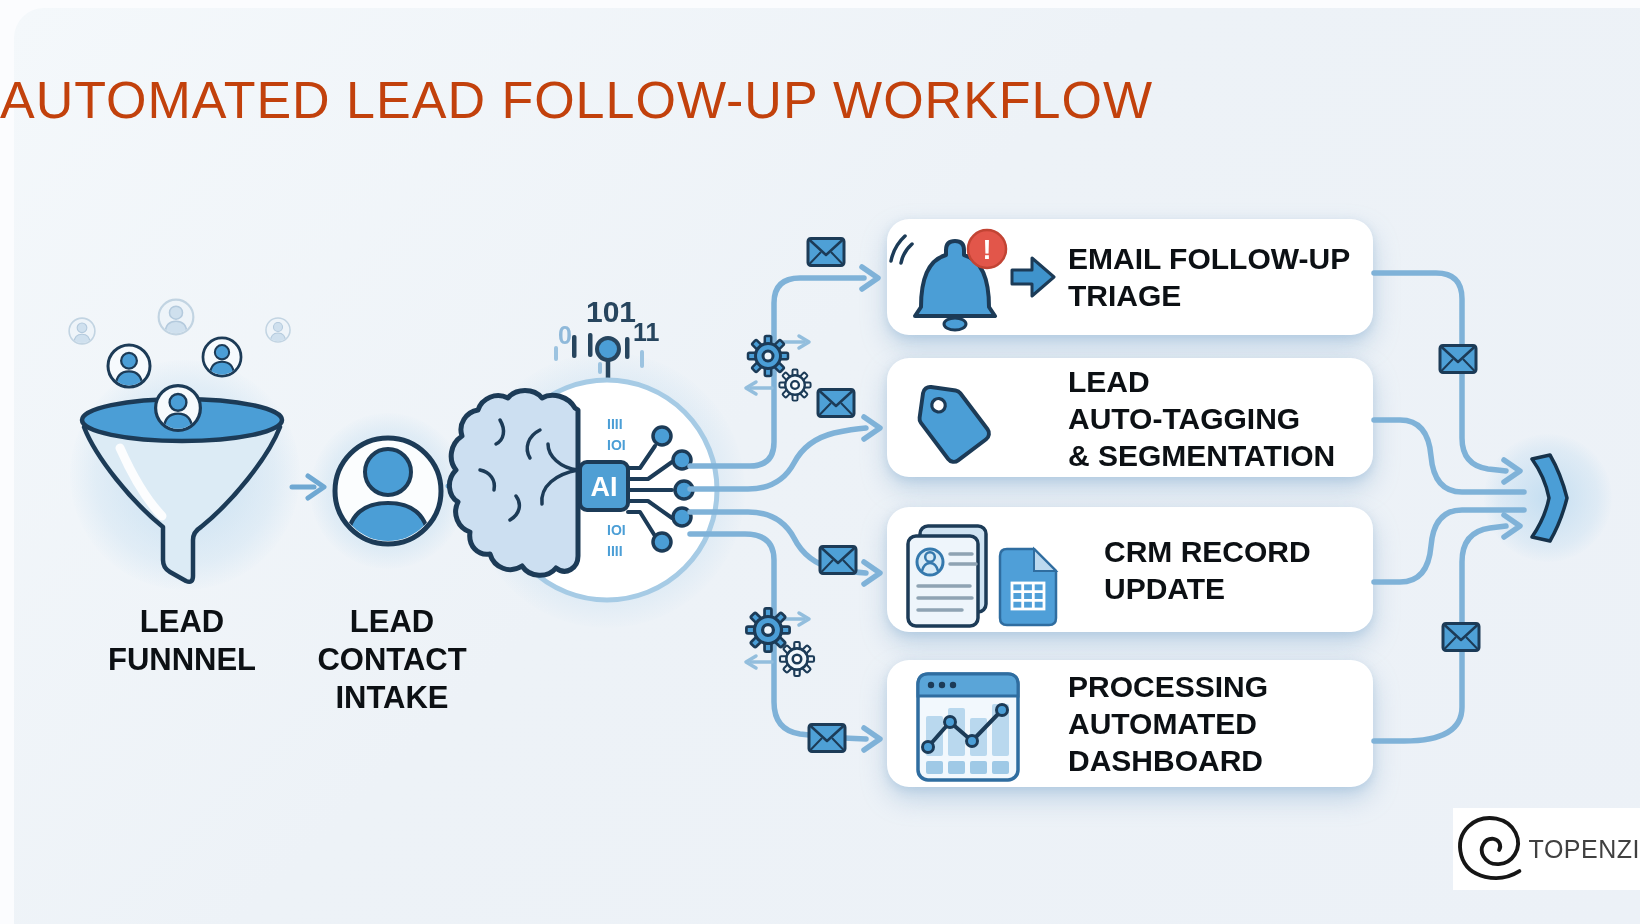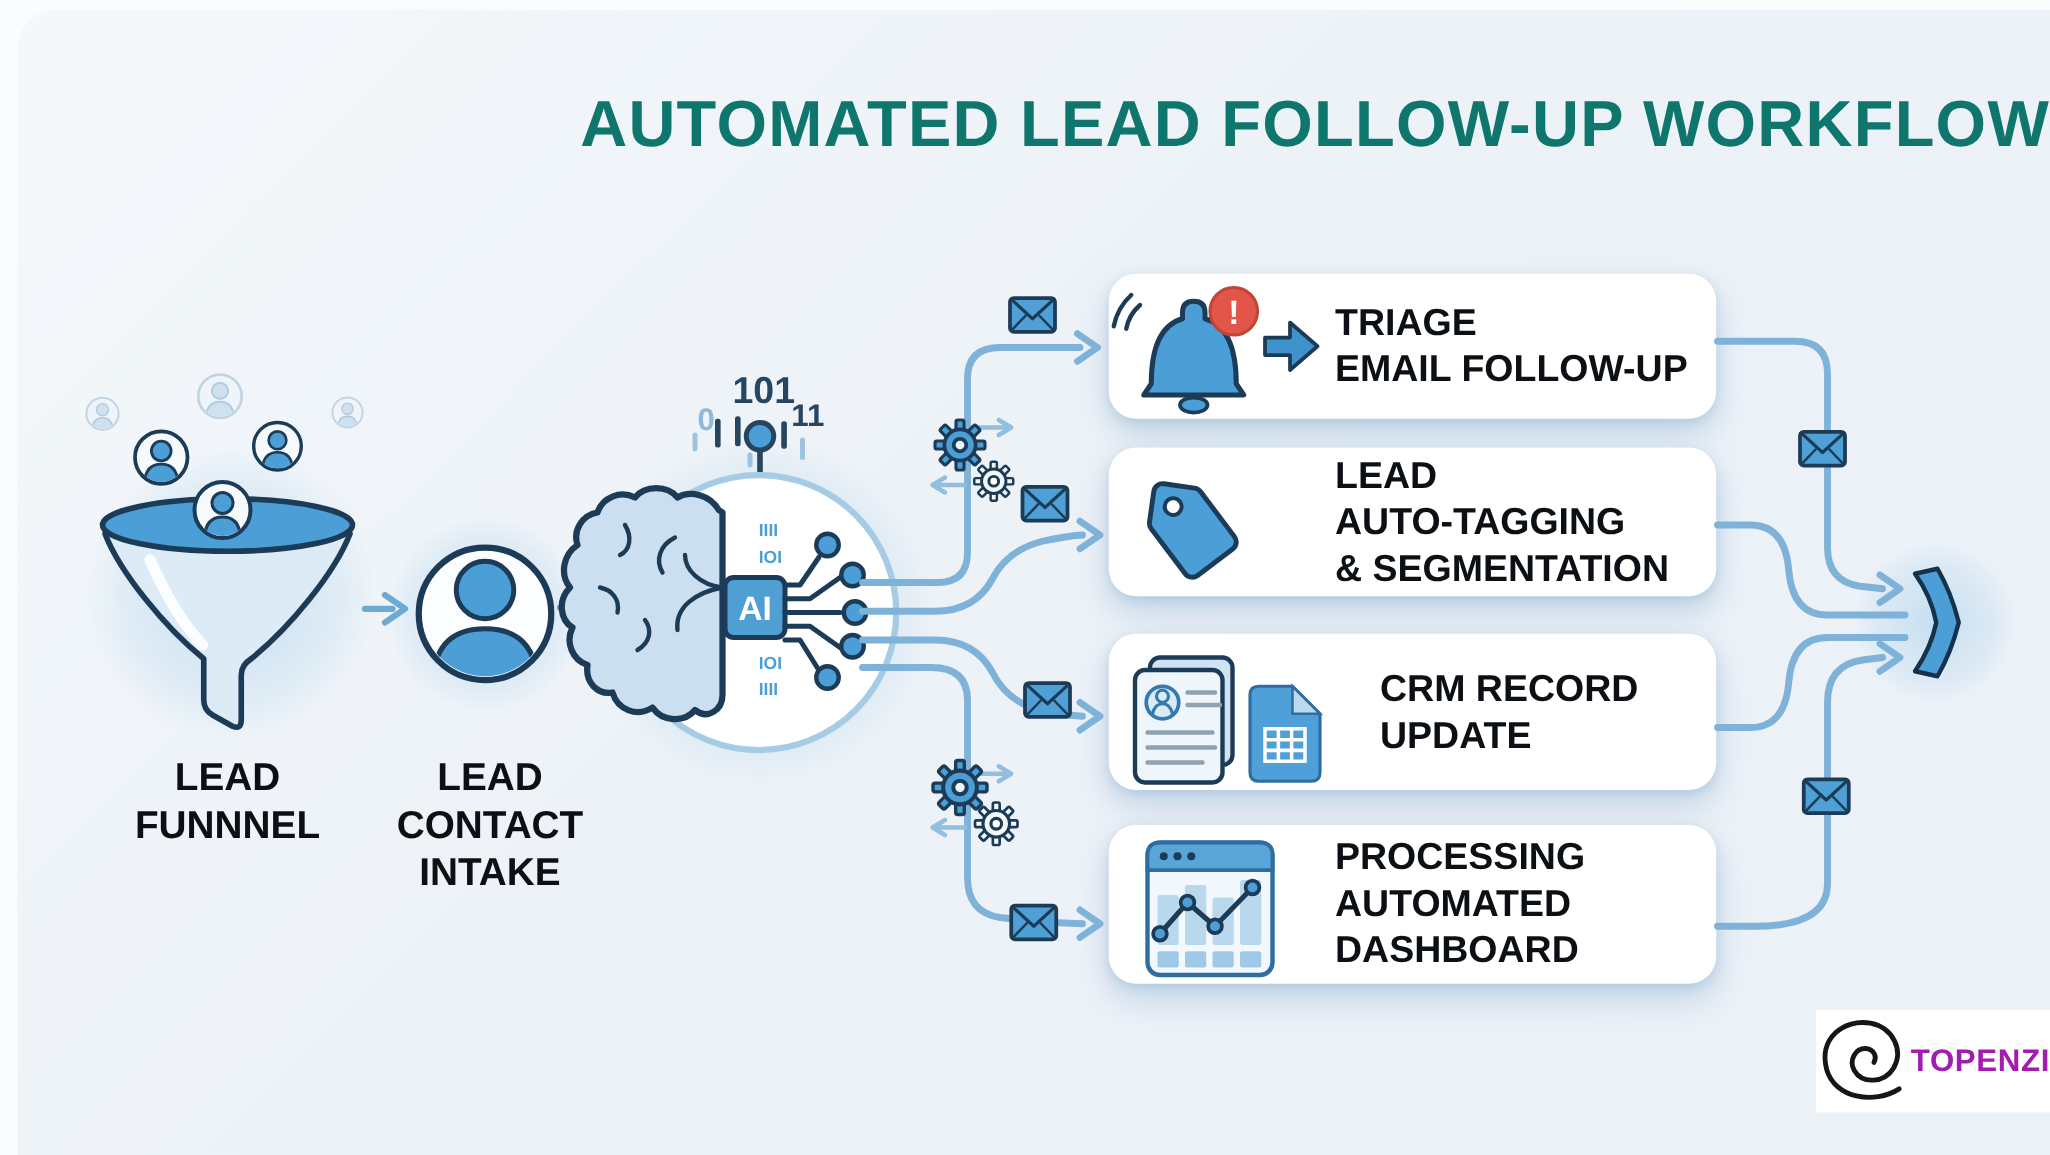--- a/index.html
+++ b/index.html
@@ -7,29 +7,29 @@
          font-family:"Liberation Sans",sans-serif;background:#fbfcfe;}
   .canvas{position:absolute;left:14px;top:8px;right:0;bottom:0;
           background:linear-gradient(135deg,#f4f8fb 0%,#edf2f7 45%,#ecf1f7 100%);
           border-top-left-radius:30px;}
   .glow{position:absolute;border-radius:50%;
         background:radial-gradient(circle,rgba(190,219,240,.85) 0%,rgba(190,219,240,.30) 55%,rgba(190,219,240,0) 72%);
         pointer-events:none;}
   .card{position:absolute;left:887px;width:486px;background:#ffffff;border-radius:22px;
         box-shadow:0 12px 26px rgba(125,168,205,.40),0 3px 8px rgba(125,168,205,.25);}
   .overlay{position:absolute;left:0;top:0;pointer-events:none;}
-  .title{position:absolute;left:0;right:0;top:70px;text-align:right;
-         font-size:52px;font-weight:bold;letter-spacing:1px;color:#0f766e;}
+  .title{position:absolute;left:0;right:0;top:70px;text-align:left;
+         font-size:52px;font-weight:normal;letter-spacing:1px;color:#c2410c;}
   .stage-label{position:absolute;transform:translateX(-50%);text-align:center;
          font-size:31px;line-height:38px;font-weight:bold;color:#0c1014;white-space:nowrap;}
   .card-title{position:absolute;left:1068px;transform:translateY(-50%);
          font-size:30px;line-height:37px;font-weight:bold;color:#0c1014;white-space:nowrap;}
   .logo{position:absolute;left:1453px;top:808px;width:187px;height:82px;background:#ffffff;
         display:flex;align-items:center;z-index:6;}
-  .logo-text{font-size:25px;font-weight:bold;color:#a21caf;letter-spacing:.5px;}
+  .logo-text{font-size:25px;font-weight:normal;color:#404040;letter-spacing:.5px;}
   .txt-layer{position:absolute;inset:0;z-index:5;pointer-events:none;}
   svg text{font-family:"Liberation Sans",sans-serif;}
 </style>
 </head>
 <body>
 
 <div class="stage">
   <div class="canvas"></div>
 
   <div class="glow" style="left:469px;top:352px;width:276px;height:276px;"></div>
@@ -362,22 +362,22 @@
         <div>LEAD</div>
         <div>FUNNNEL</div>
       </div>
     <div class="stage-label" style="left:392px;top:603px;">
         <div>LEAD</div>
         <div>CONTACT</div>
         <div>INTAKE</div>
       </div>
 
     <div class="card-title" style="top:277px;">
+        <div>EMAIL FOLLOW-UP</div>
         <div>TRIAGE</div>
-        <div>EMAIL FOLLOW-UP</div>
       </div>
     <div class="card-title" style="top:418px;">
         <div>LEAD</div>
         <div>AUTO-TAGGING</div>
         <div>&amp; SEGMENTATION</div>
       </div>
     <div class="card-title" style="top:570px;margin-left:36px;">
         <div>CRM RECORD</div>
         <div>UPDATE</div>
       </div>

